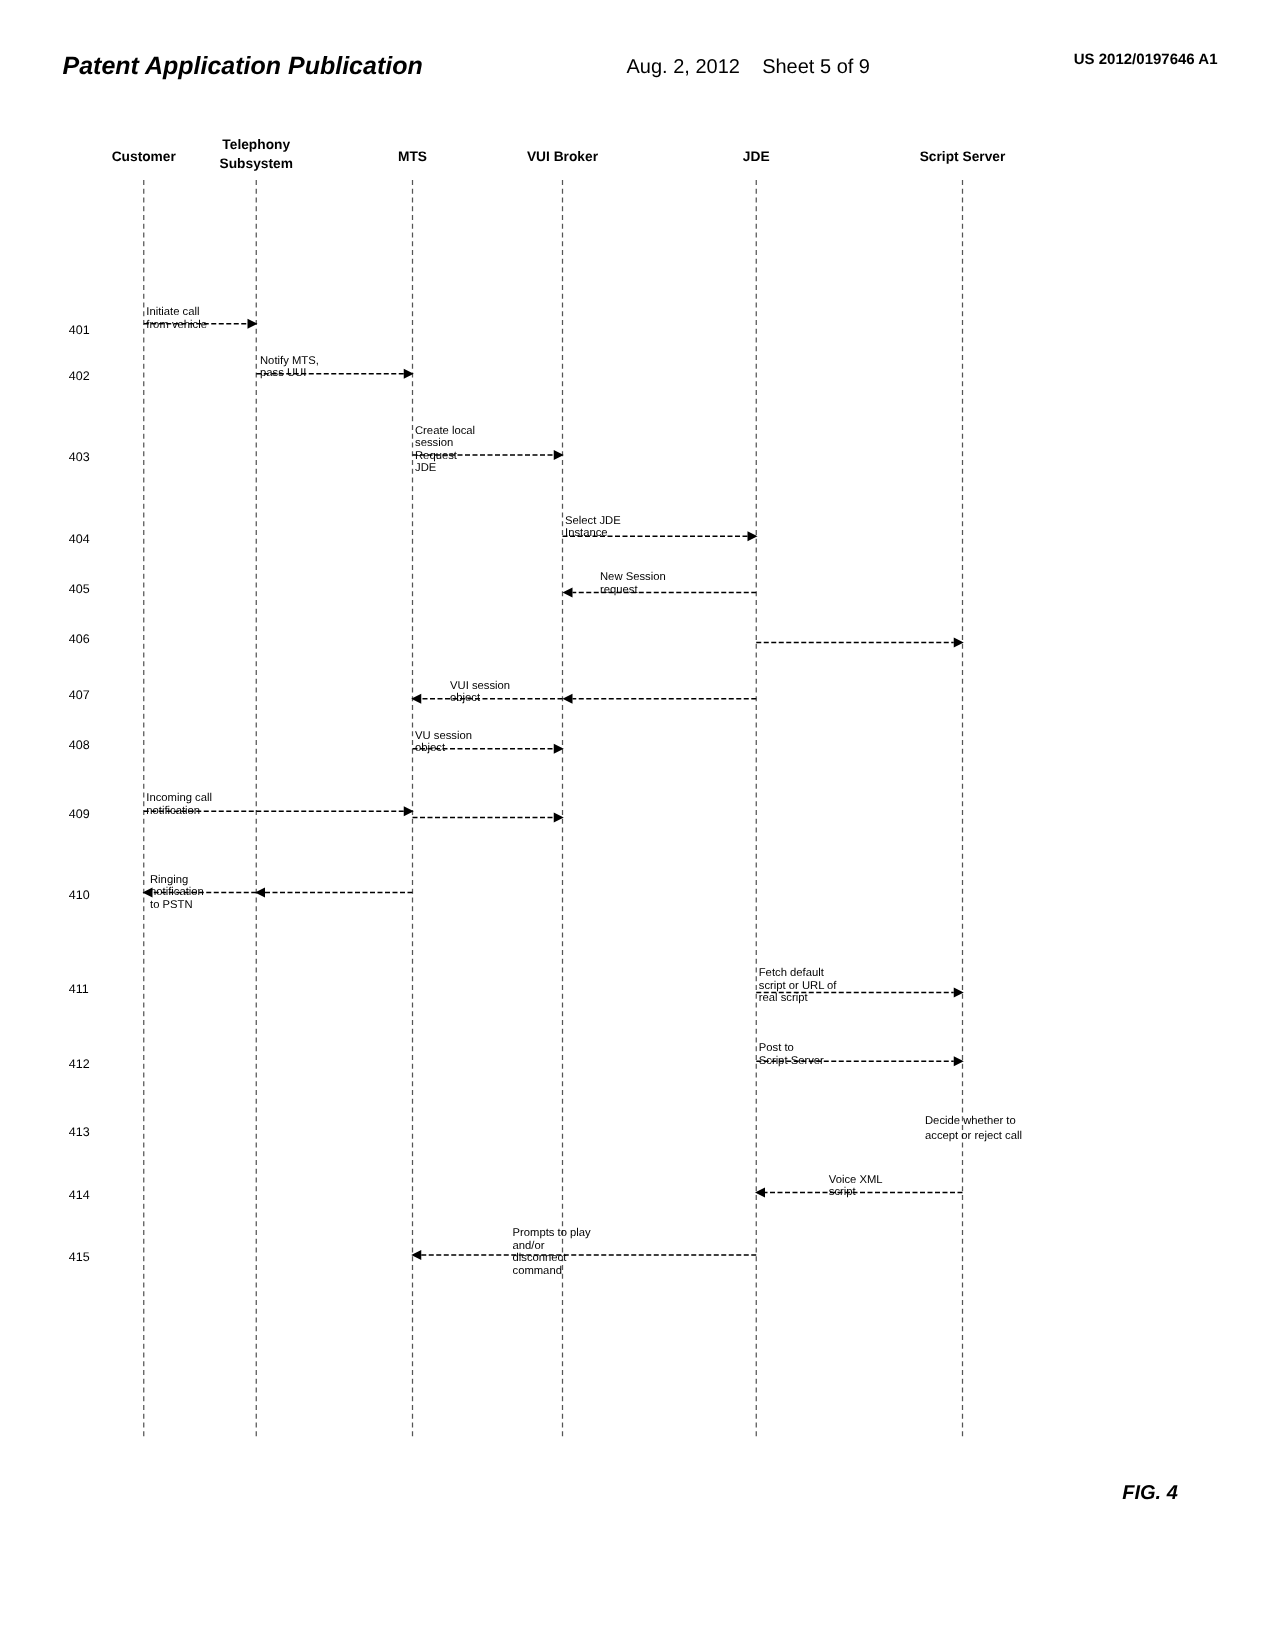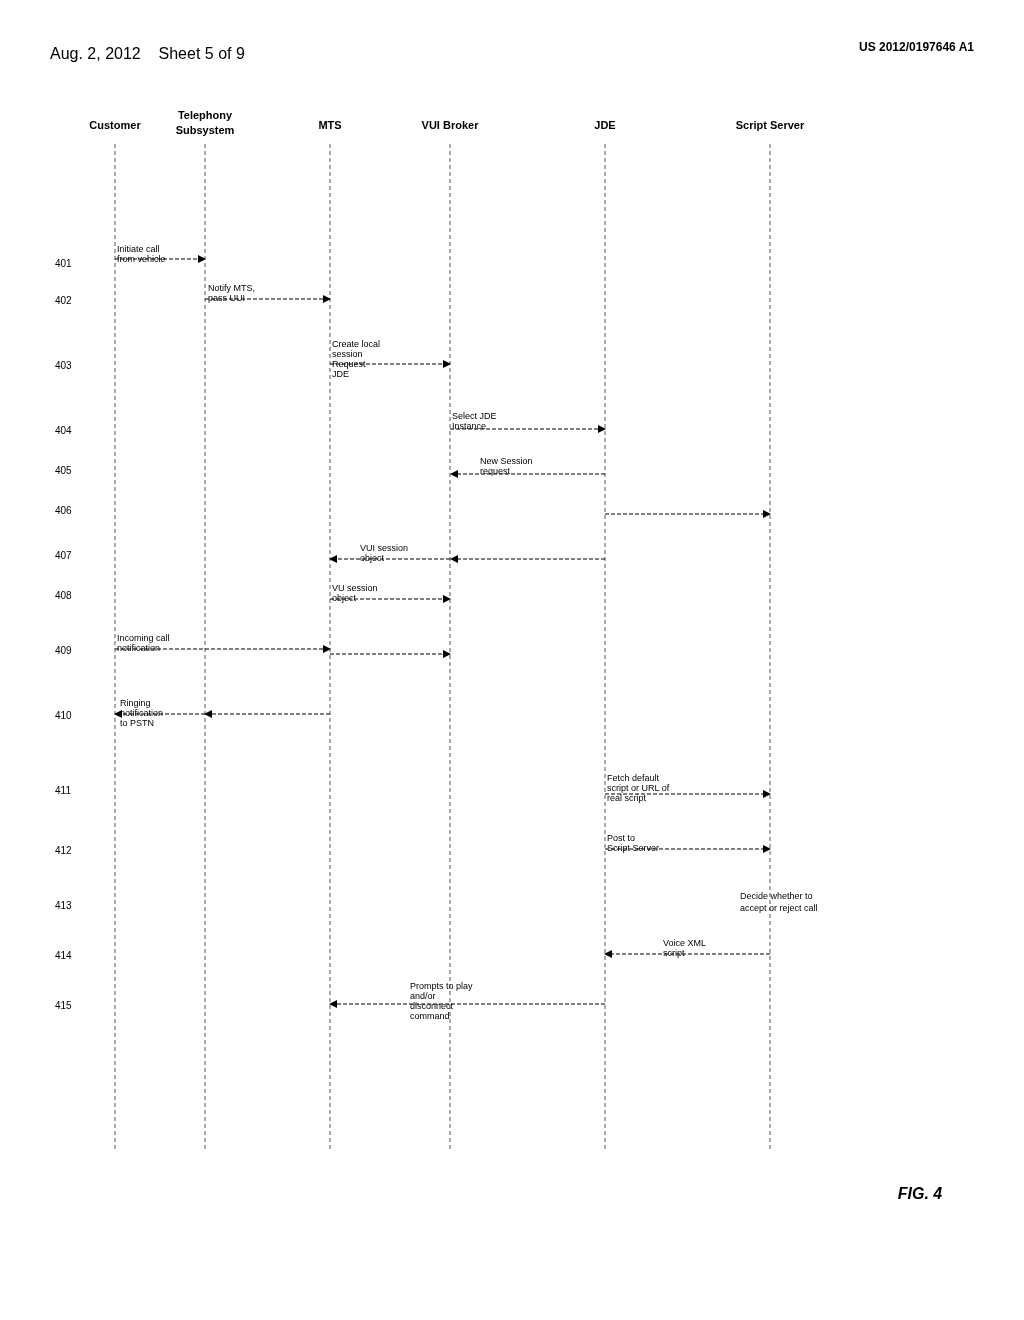--- a/index.html
+++ b/index.html
@@ -67,20 +67,21 @@
       width: 100%;
       height: 100%;
     }
   </style>
 </head>
 <body>
 
 <div class="page">
 
   <div class="header">
+    <div class="header-left">Patent Application Publication</div>
     <div class="header-center">
       <span>Aug. 2, 2012</span>&nbsp;&nbsp;&nbsp;
       <span>Sheet 5 of 9</span>
     </div>
     <div class="header-right">US 2012/0197646 A1</div>
   </div>
 
   <div class="diagram">
     <svg class="diagram-svg" viewBox="0 0 940 1150" xmlns="http://www.w3.org/2000/svg">
 

